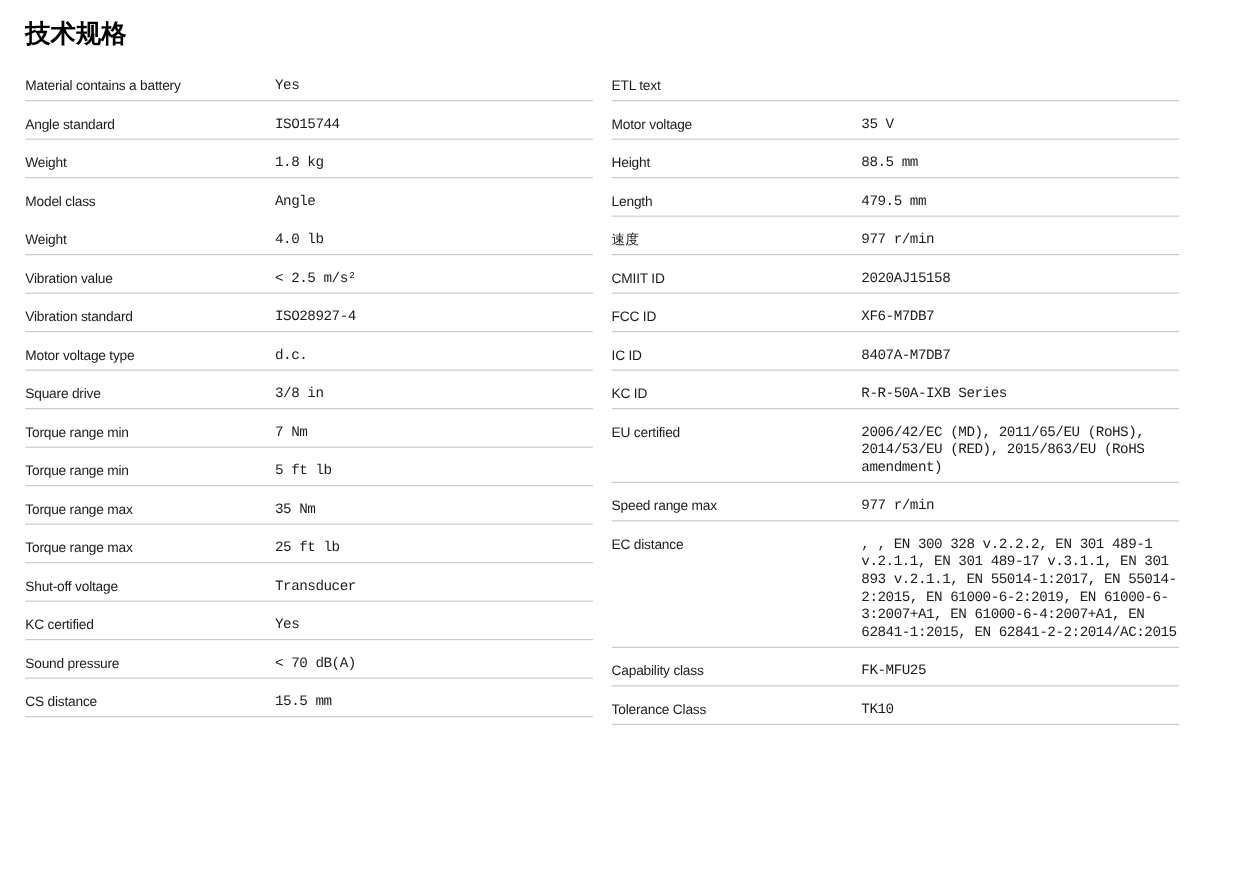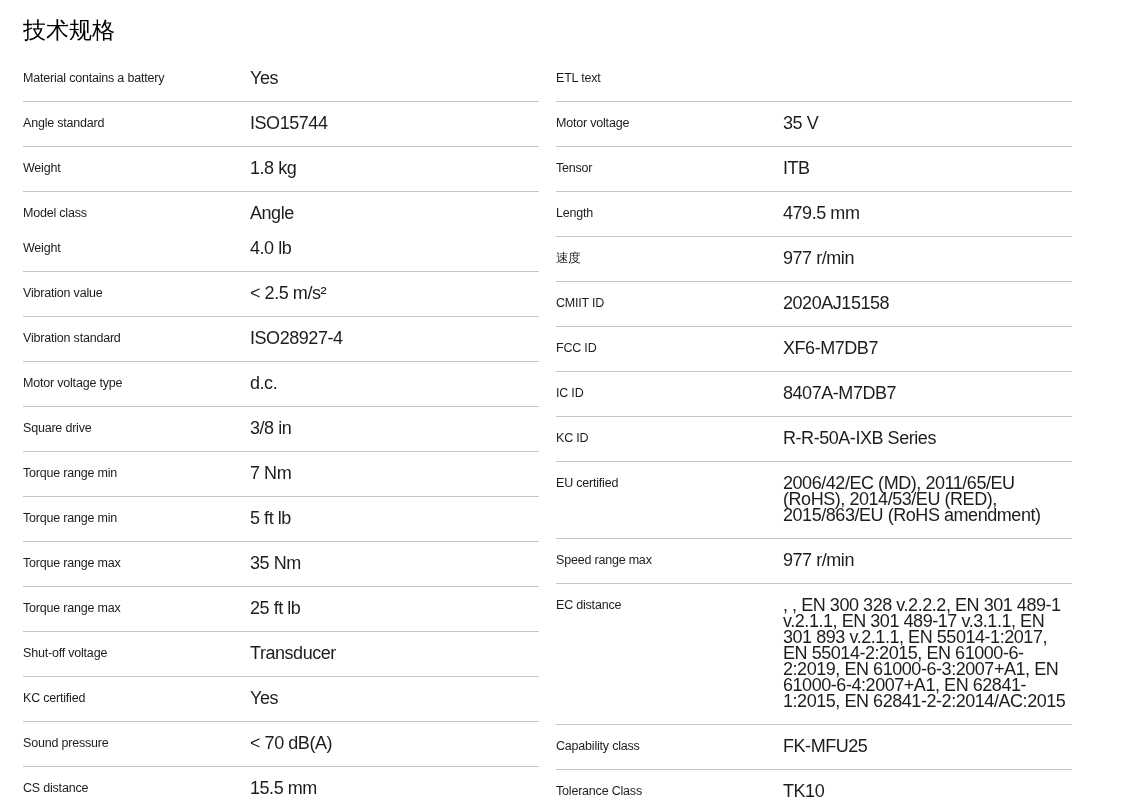--- a/index.html
+++ b/index.html
@@ -14,50 +14,51 @@
     overflow: hidden;
     font-family: "Liberation Sans", sans-serif;
     color: var(--text, #1d1d1d);
   }
   .page-title {
     position: absolute;
     left: 23px;
     top: 15px;
     font-size: 23px;
     line-height: 30px;
-    font-weight: 400;
+    font-weight: 700;
     color: var(--title, #000000);
     margin: 0;
   }
   .spec-col {
     position: absolute;
     top: 57px;
   }
   .spec-col-left  { left: 23px;  width: 516px; }
   .spec-col-right { left: 556px; width: 516px; }
   .spec-row {
     border-bottom: 1px solid var(--divider, #c6c6c6);
-    padding: 13px 0 15px 0;
+    padding: 13px 0 5px 0;
   }
   .spec-pair {
     display: flex;
     align-items: flex-start;
   }
   .spec-pair + .spec-pair { margin-top: 19px; }
   .spec-label {
     flex: 0 0 227px;
     font-size: 12.5px;
     line-height: 16px;
     letter-spacing: -0.2px;
   }
   .spec-value {
     flex: 1 1 auto;
-    font-size: 18px;
+    font-size: 13px;
     line-height: 16px;
     letter-spacing: -0.45px;
+    font-family: Liberation Mono, monospace;
   }
 </style>
 </head>
 <body>
 
 <h1 class="page-title">技术规格</h1>
 
 <div class="spec-col spec-col-left">
     <div class="spec-row">
       <div class="spec-pair">
@@ -168,22 +169,22 @@
       </div>
     </div>
     <div class="spec-row">
       <div class="spec-pair">
         <div class="spec-label">Motor voltage</div>
         <div class="spec-value">35 V</div>
       </div>
     </div>
     <div class="spec-row">
       <div class="spec-pair">
-        <div class="spec-label">Tensor</div>
-        <div class="spec-value">ITB</div>
+        <div class="spec-label">Height</div>
+        <div class="spec-value">88.5 mm</div>
       </div>
     </div>
     <div class="spec-row">
       <div class="spec-pair">
         <div class="spec-label">Length</div>
         <div class="spec-value">479.5 mm</div>
       </div>
     </div>
     <div class="spec-row">
       <div class="spec-pair">

